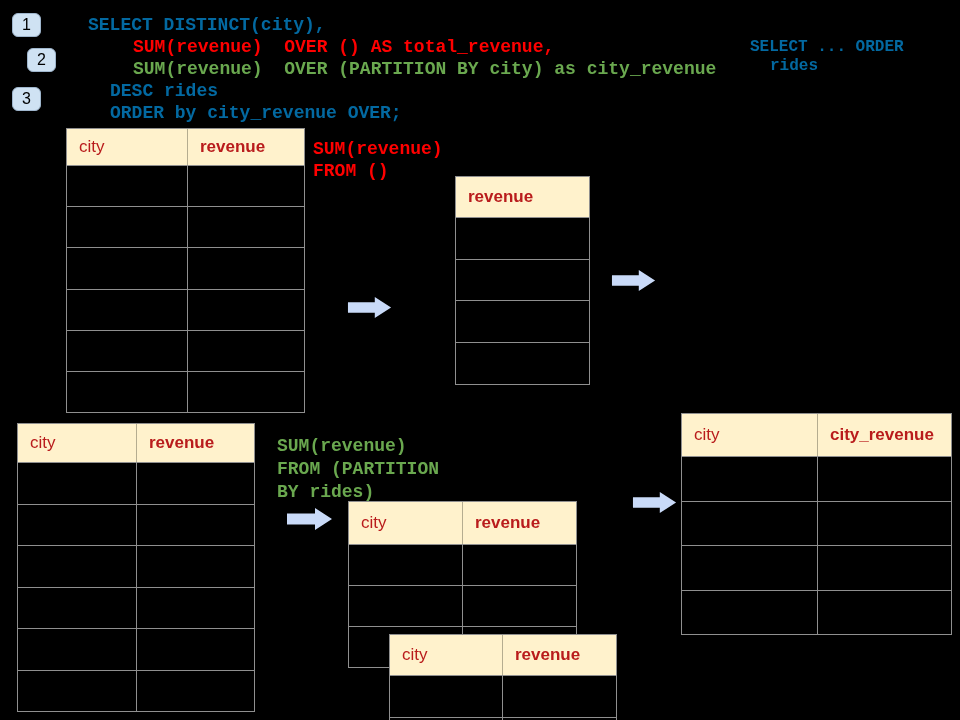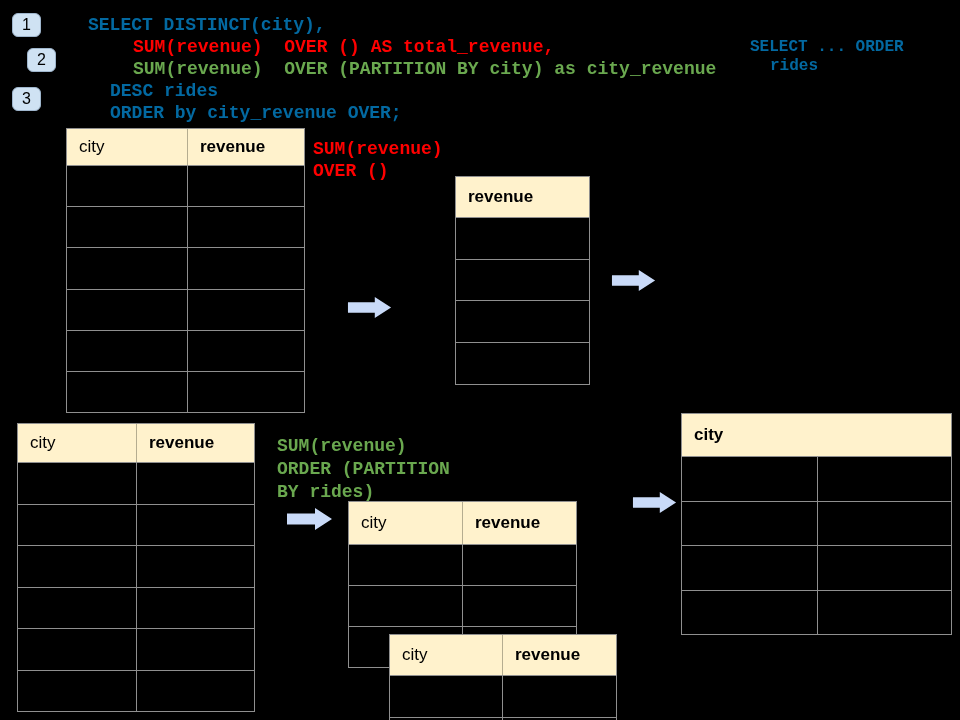--- a/index.html
+++ b/index.html
@@ -39,21 +39,21 @@
     display:grid;
     grid-template-columns:var(--cols);
     background:#fff2cc;
     border:1px solid #8f8f8f;
     box-sizing:border-box;
   }
   .th {
     display:flex; align-items:center;
     padding-left:12px;
     font-size:17px;
-    color:#000000;
+    color:#b91c1c;
     border-right:1px solid #b9b195;
     border-right:1px solid #b5ad90;
     box-sizing:border-box;
     overflow:hidden;
   }
   .th:last-child { border-right:none;font-weight:bold; }
   .row {
     display:grid;
     grid-template-columns:var(--cols);
     border:1px solid #8f8f8f;
@@ -75,24 +75,24 @@
 <div class="code purple" style="left:88px;  top:14px;">SELECT DISTINCT(city),</div>
 <div class="code red" style="left:133px; top:36px;">SUM(revenue)  OVER () AS total_revenue,</div>
 <div class="code green" style="left:133px; top:58px;">SUM(revenue)  OVER (PARTITION BY city) as city_revenue</div>
 <div class="code purple" style="left:110px; top:80px;">DESC rides</div>
 <div class="code purple" style="left:110px; top:102px;">ORDER by city_revenue OVER;</div>
 
 <div class="code small purple" style="left:750px; top:38px;">SELECT ... ORDER</div>
 <div class="code small purple" style="left:750px; top:57px;margin-left:20px;">rides</div>
 
 <div class="code red" style="left:313px; top:138px;">SUM(revenue)</div>
-<div class="code red" style="left:313px; top:160px;">OVER ()</div>
+<div class="code red" style="left:313px; top:160px;">FROM ()</div>
 
 <div class="code green" style="left:277px; top:435px;">SUM(revenue)</div>
-<div class="code green" style="left:277px; top:458px;">ORDER (PARTITION</div>
+<div class="code green" style="left:277px; top:458px;">FROM (PARTITION</div>
 <div class="code green" style="left:277px; top:481px;">BY rides)</div>
 
 <div class="table" style="left:66px; top:128px; width:239px; --cols:121px 1fr;">
   <div class="thead" style="height:38px;">
     <div class="th">city</div>
     <div class="th">revenue</div>
   </div>
   <div class="tbody">
       <div class="row" style="height: 41.2px;">
         <div class="cell"></div>
@@ -208,20 +208,21 @@
       <div class="row" style="height: 42px;">
         <div class="cell"></div>
         <div class="cell"></div>
       </div>
     </div>
 </div>
 
 <div class="table" style="left:681px; top:413px; width:271px; --cols:136px 1fr;">
   <div class="thead" style="height:44px;">
     <div class="th">city</div>
+    <div class="th">city_revenue</div>
   </div>
   <div class="tbody">
       <div class="row" style="height: 44.5px;">
         <div class="cell"></div>
         <div class="cell"></div>
       </div>
       <div class="row" style="height: 44.5px;">
         <div class="cell"></div>
         <div class="cell"></div>
       </div>

